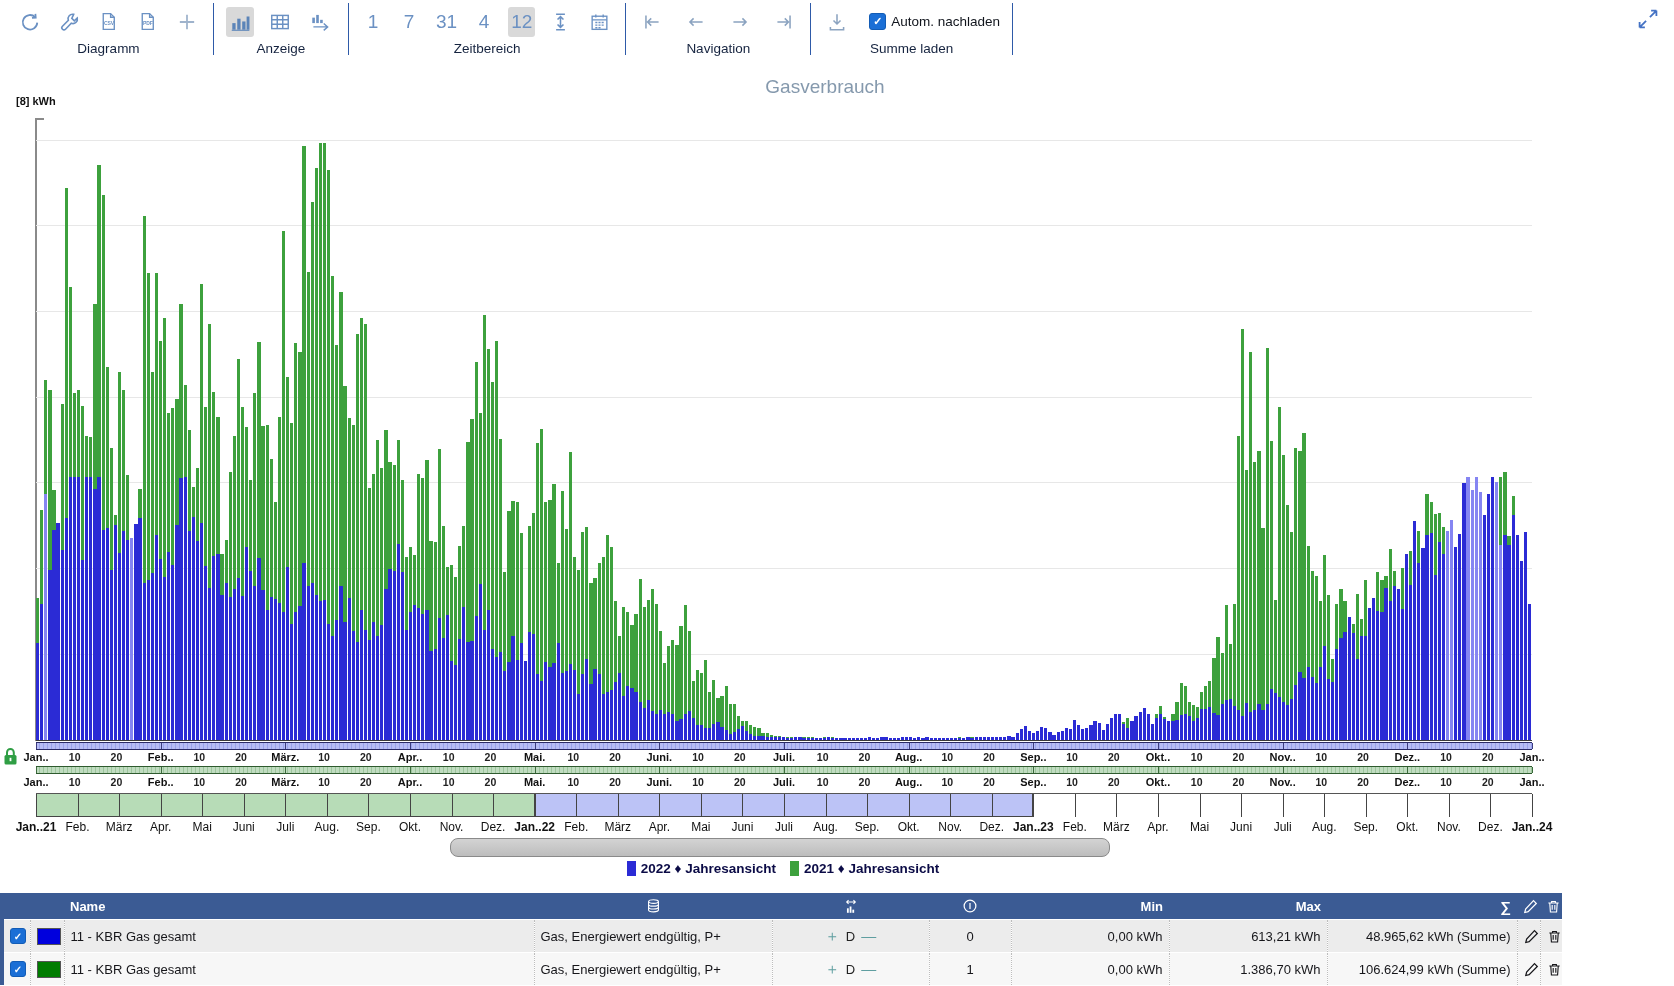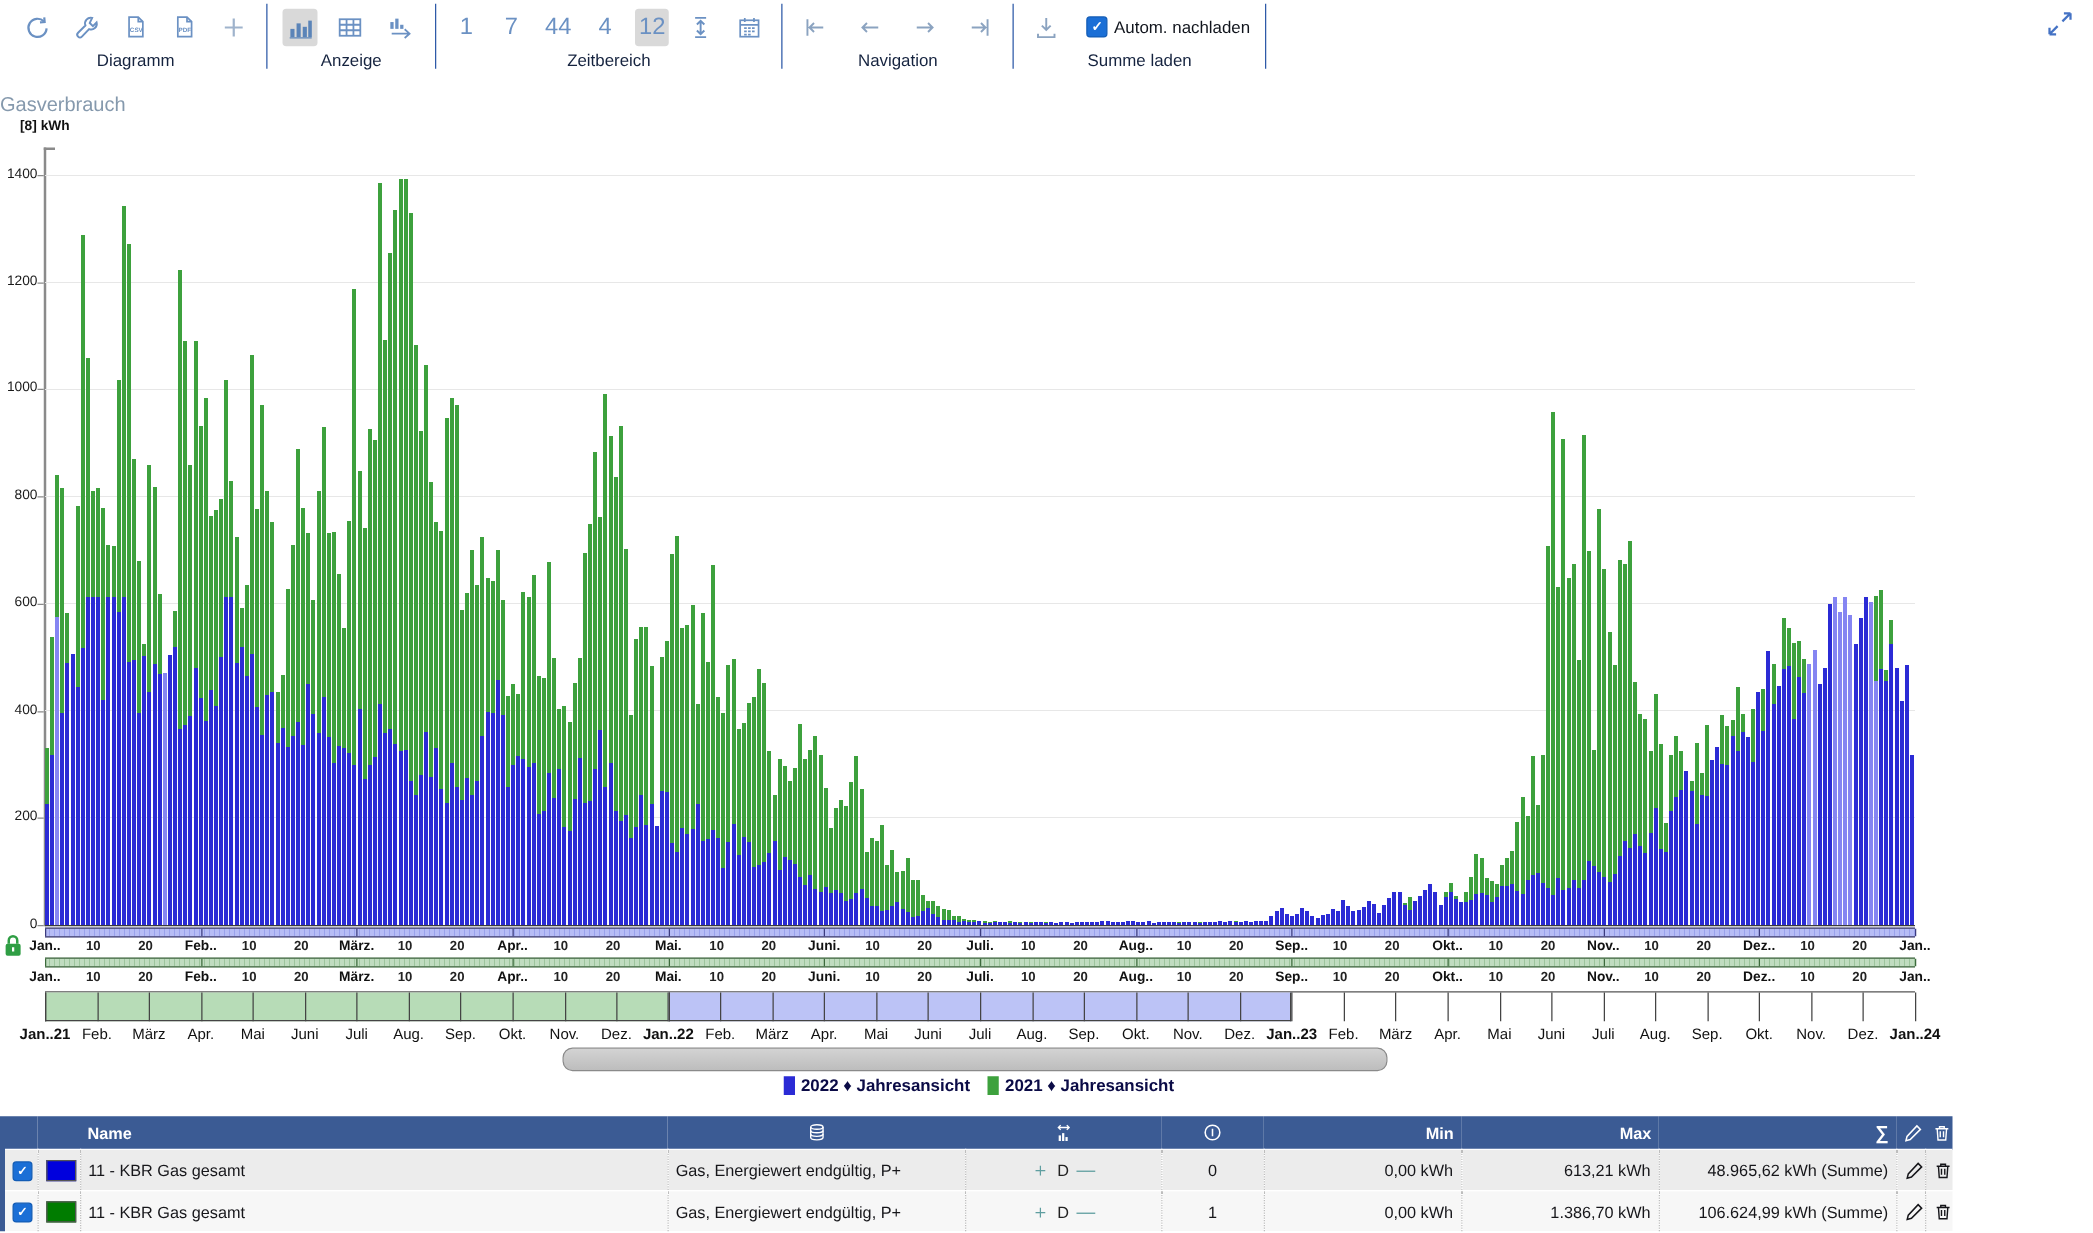--- a/index.html
+++ b/index.html
@@ -12,21 +12,21 @@
   .tb-label{font-size:13.5px;color:#15233f;margin-top:1px;white-space:nowrap;}
   .tb-sep{width:1px;background:#2e5aa8;height:52px;margin-top:3px;}
   button.tbi{background:none;border:none;padding:3px;margin:0;color:#6b91c3;display:flex;align-items:center;justify-content:center;height:30px;min-width:24px;cursor:pointer;font-family:"Liberation Sans",sans-serif;}
   button.tbi.selected{background:#d9d9d9;border-radius:3px;}
   .tb-num{font-size:19px;color:#6b91c3;line-height:1;}
   .cb{width:15px;height:15px;background:#1b6fd6;border:1px solid #135cb5;border-radius:3px;display:inline-flex;align-items:center;justify-content:center;color:#fff;font-size:11px;font-weight:bold;flex:0 0 auto;cursor:pointer;}
   .cb::after{content:"✓";}
   .cb-label{font-size:13.5px;color:#10141c;margin-left:5px;white-space:nowrap;}
   .expand-btn{position:absolute;right:12px;top:5px;background:none;border:none;color:#4472c4;cursor:pointer;padding:2px;}
   
-  .chart-title{position:absolute;top:76px;left:0;width:1566px;text-align:left;font-size:16px;color:#8599ad;}
+  .chart-title{position:absolute;top:76px;left:0;width:1566px;text-align:center;font-size:19px;color:#8599ad;padding-left:42px;}
   .axis-unit{position:absolute;left:16px;top:95px;font-size:11px;font-weight:bold;color:#111;}
   .yaxis-line{position:absolute;left:35px;top:118px;width:2px;height:623px;background:#8a8a8a;}
   .yaxis-cap{position:absolute;left:35px;top:118px;width:9px;height:2px;background:#8a8a8a;}
   .ylabel{position:absolute;width:30px;text-align:right;font-size:11px;color:#1a1a1a;}
   .ytick{position:absolute;width:5px;height:1px;background:#8a8a8a;left:30px;}
   #plot{position:absolute;left:36px;top:140px;width:1496px;height:600px;}
   .baseline{position:absolute;left:36px;top:740px;width:1496px;height:1px;background:#3a3a3a;}
   
   .nav-strip{position:absolute;left:36px;width:1496px;height:8px;box-sizing:border-box;}
   .nav-strip-blue{top:742px;background:repeating-linear-gradient(90deg,#b6bcf5 0 3px,#9aa2ec 3px 4px);border-top:1px solid #2a2a66;border-bottom:1px solid #2a2a66;}
@@ -160,21 +160,21 @@
 
     <div class="tb-group">
       <div class="icons-row">
         <button class="tbi">
             <span class="tb-num">1</span>
           </button>
         <button class="tbi">
             <span class="tb-num">7</span>
           </button>
         <button class="tbi">
-            <span class="tb-num">44</span>
+            <span class="tb-num">31</span>
           </button>
         <button class="tbi">
             <span class="tb-num">4</span>
           </button>
         <button class="tbi selected">
             <span class="tb-num">12</span>
           </button>
         <button class="tbi">
           <svg class="inline-svg" width="21" height="22" viewBox="0 0 18 20" fill="none" stroke="currentColor" stroke-width="1.4">
               <path d="M5 3h8M5 17h8M9 5.2v9.6M6.3 7.8 9 5.1l2.7 2.7M6.3 12.2 9 14.9l2.7-2.7"></path>
@@ -242,38 +242,20 @@
       <svg width="24" height="24" viewBox="0 0 20 20" fill="none" stroke="currentColor" stroke-width="1.5">
           <path d="M11.6 8.4 17 3m0 0h-4.4M17 3v4.4M8.4 11.6 3 17m0 0h4.4M3 17v-4.4"></path>
         </svg>
     </button>
   </div>
 
   <div class="chart-title">Gasverbrauch</div>
   <div class="axis-unit">[8] kWh</div>
   <div class="yaxis-line"></div>
   <div class="yaxis-cap"></div>
-  <div id="ylabels" style="position: absolute; left: 0px; top: 0px; width: 36px; height: 760px;">
-      <div class="ylabel" style="top: 133px; left: 0px;">1400</div>
-      <div class="ytick" style="position: absolute; top: 140px;"></div>
-      <div class="ylabel" style="top: 218.714px; left: 0px;">1200</div>
-      <div class="ytick" style="position: absolute; top: 225.714px;"></div>
-      <div class="ylabel" style="top: 304.429px; left: 0px;">1000</div>
-      <div class="ytick" style="position: absolute; top: 311.429px;"></div>
-      <div class="ylabel" style="top: 390.143px; left: 0px;">800</div>
-      <div class="ytick" style="position: absolute; top: 397.143px;"></div>
-      <div class="ylabel" style="top: 475.857px; left: 0px;">600</div>
-      <div class="ytick" style="position: absolute; top: 482.857px;"></div>
-      <div class="ylabel" style="top: 561.571px; left: 0px;">400</div>
-      <div class="ytick" style="position: absolute; top: 568.571px;"></div>
-      <div class="ylabel" style="top: 647.286px; left: 0px;">200</div>
-      <div class="ytick" style="position: absolute; top: 654.286px;"></div>
-      <div class="ylabel" style="top: 733px; left: 0px;">0</div>
-      <div class="ytick" style="position: absolute; top: 740px;"></div>
-    </div>
   <div id="plot">
       <svg width="1496" height="600" shape-rendering="crispEdges">
         <line x1="0" x2="1496" y1="514.2857142857143" y2="514.2857142857143" stroke="#e7e7e7"></line>
         <line x1="0" x2="1496" y1="428.57142857142856" y2="428.57142857142856" stroke="#e7e7e7"></line>
         <line x1="0" x2="1496" y1="342.8571428571429" y2="342.8571428571429" stroke="#e7e7e7"></line>
         <line x1="0" x2="1496" y1="257.14285714285717" y2="257.14285714285717" stroke="#e7e7e7"></line>
         <line x1="0" x2="1496" y1="171.42857142857144" y2="171.42857142857144" stroke="#e7e7e7"></line>
         <line x1="0" x2="1496" y1="85.71428571428578" y2="85.71428571428578" stroke="#e7e7e7"></line>
         <line x1="0" x2="1496" y1="0" y2="0" stroke="#e7e7e7"></line>
         <g>

